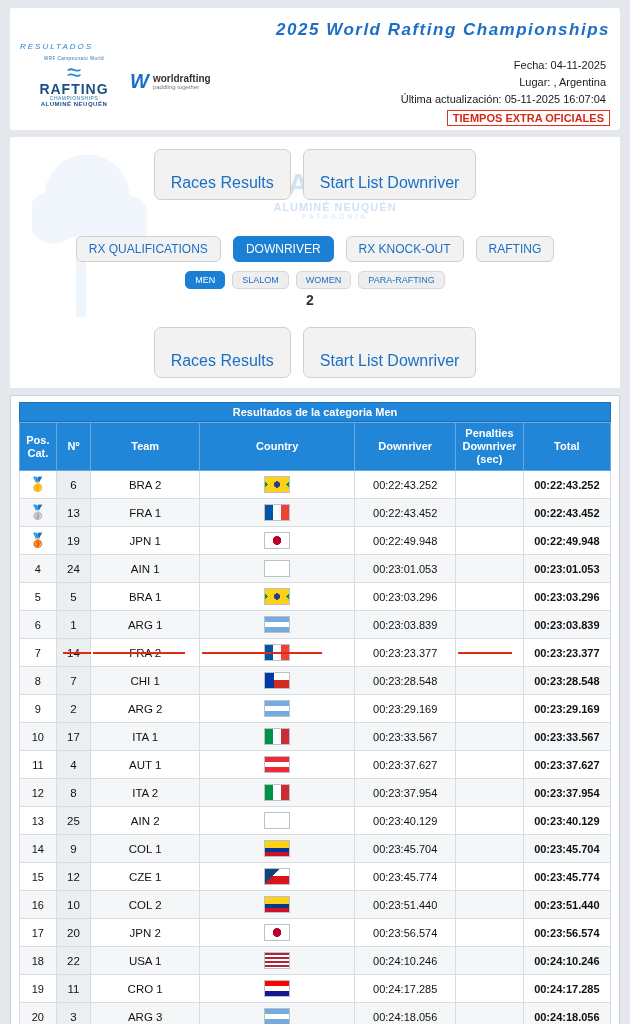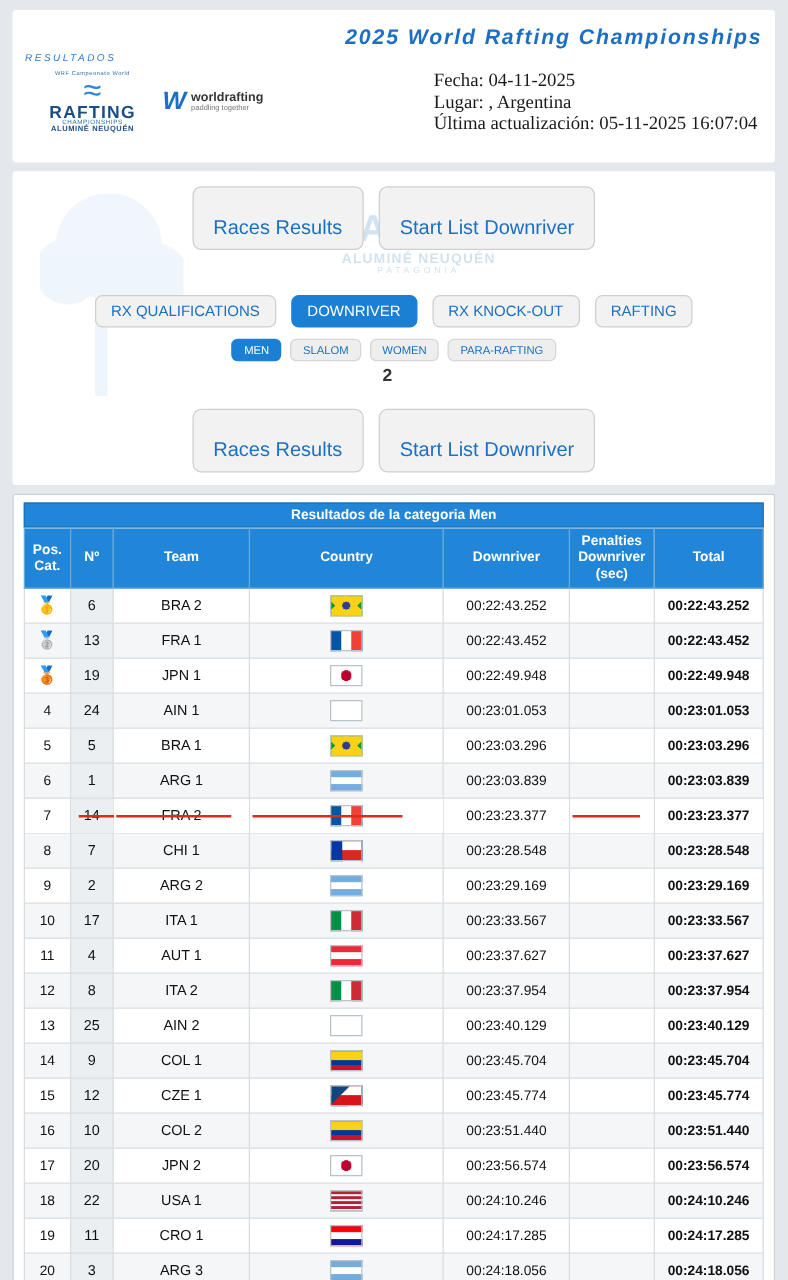--- a/index.html
+++ b/index.html
@@ -52,21 +52,21 @@
   .logo-champ { width: 80px; text-align: center; line-height: 1; }
   .logo-champ .l1 { font-size: 4.5px; color: #2d6fae; letter-spacing: .5px;}
   .logo-champ .wave { font-size: 26px; color: #2d87d6; line-height: 20px; }
   .logo-champ .l2 { font-size: 14px; font-weight: bold; color: #1a4f86; letter-spacing: 1px;}
   .logo-champ .l3 { font-size: 5px; color: #2d6fae; letter-spacing: .5px; }
   .logo-champ .l4 { font-size: 6px; font-weight: bold; color: #1a4f86; letter-spacing: .5px; }
   .logo-wr { display:flex; align-items:center; gap:4px; }
   .logo-wr .mark { font-size: 20px; font-weight: bold; color: #1b6fc4; font-style: italic;}
   .logo-wr .txt1 { font-size: 10px; font-weight: bold; color: #333; }
   .logo-wr .txt2 { font-size: 6px; color: #777; }
-  .meta { text-align: left; font-size: 15px; color: #1a1a1a; line-height: 17px; padding-right: 4px; font-family: Liberation Serif, serif;}
+  .meta { text-align: right; font-size: 11px; color: #1a1a1a; line-height: 17px; padding-right: 4px;}
   .extra-badge {
     position: absolute;
     right: 10px; bottom: 4px;
     border: 1.5px solid #e03020;
     color: #d12a18;
     font-size: 11px;
     font-weight: bold;
     padding: 1px 5px;
     background: #fff;
   }
@@ -228,20 +228,21 @@
         </div>
       </div>
 
       <div class="meta">
         <div>Fecha: 04-11-2025</div>
         <div>Lugar: , Argentina</div>
         <div>Última actualización: 05-11-2025 16:07:04</div>
       </div>
     </div>
 
+    <div class="extra-badge">TIEMPOS EXTRA OFICIALES</div>
   </div>
 
   <div class="nav-card">
     <div class="ghost">
       <div class="tree"></div>
       <div class="trunk"></div>
       <div class="brand">
         <div class="big">RAFTING</div>
         <div class="mid">ALUMINÉ NEUQUÉN</div>
         <div class="sm">PATAGONIA</div>

